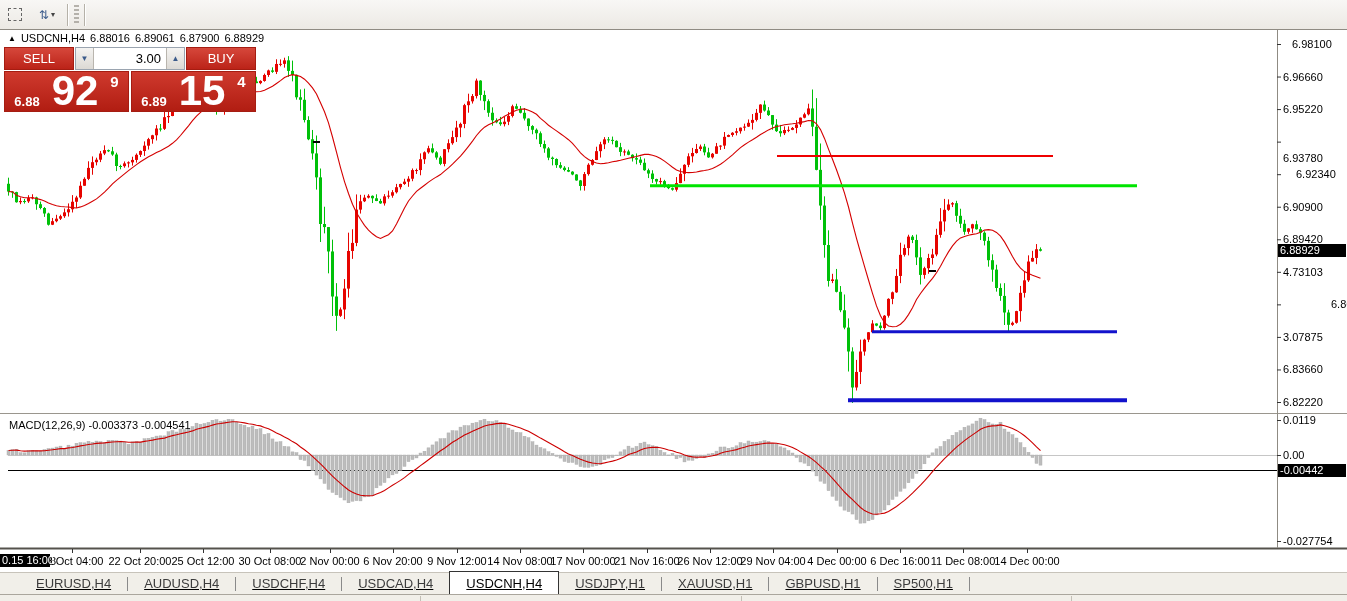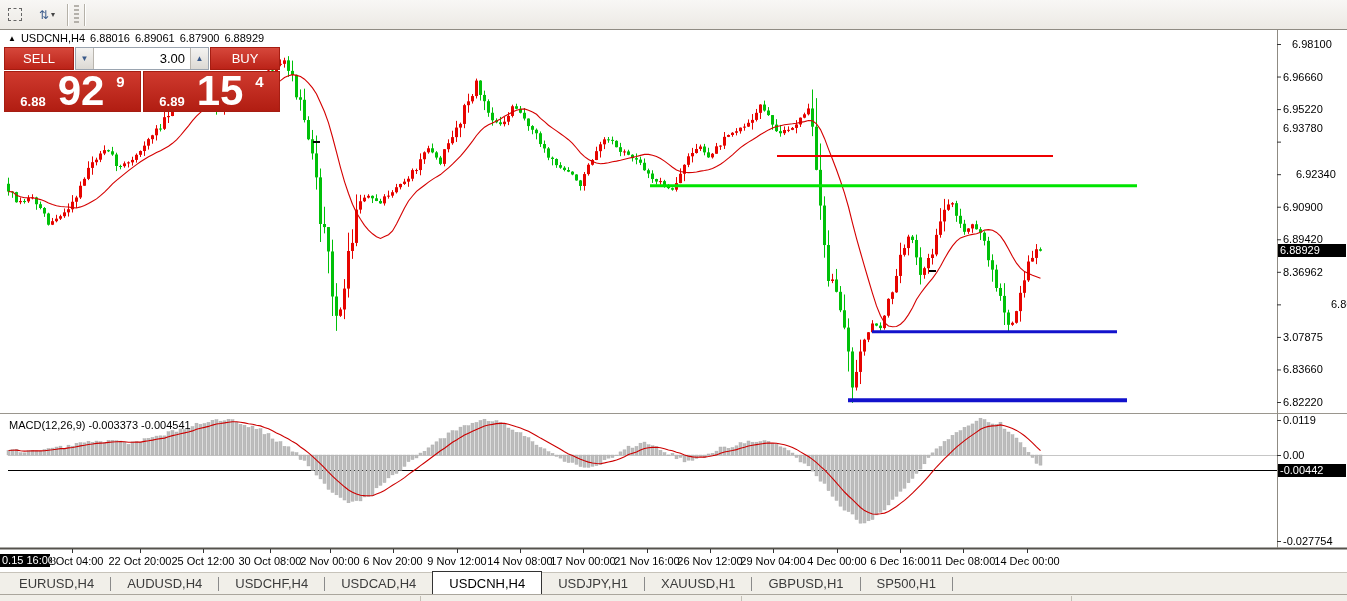--- a/index.html
+++ b/index.html
@@ -16,21 +16,21 @@
   .tb-grip{width:5px;height:20px;margin:0 2px;background:repeating-linear-gradient(#9a968e 0 2px,transparent 2px 4px);opacity:.7;}
   .tf-btn{min-width:27px;height:20px;padding:0 3px;display:flex;align-items:center;justify-content:center;
           font-size:11px;color:#333;border:1px solid transparent;border-radius:2px;cursor:default;}
   .tf-btn.active{background:#fdfcfa;border:1px solid #9a948a;box-shadow:inset 0 0 2px #d8d2c6;}
   
   #chart-area{position:absolute;left:0;top:30px;width:1347px;height:542px;background:#fff;}
   #chart-svg{position:absolute;left:0;top:0;}
   .ohlc-header{position:absolute;left:8px;top:2px;font-size:11px;color:#000;display:flex;gap:5px;align-items:center;z-index:5;}
   .ohlc-header .micon{font-size:8px;color:#000;}
   
-  .trade-panel{position:absolute;left:4px;top:17px;width:276px;z-index:6;font-family:"Liberation Sans",sans-serif;}
+  .trade-panel{position:absolute;left:4px;top:17px;width:252px;z-index:6;font-family:"Liberation Sans",sans-serif;}
   .tp-row1{display:flex;height:23px;gap:1px;}
   .tp-btn{flex:0 0 68px;background:linear-gradient(#d6473b,#bb2318);color:#fff;font-size:13px;
           display:flex;align-items:center;justify-content:center;border:1px solid #a51d12;}
   .tp-spin{flex:1;display:flex;border:1px solid #9aa4b0;background:#fff;}
   .tp-spin .sbtn{width:17px;background:linear-gradient(#f4f3f1,#dcd9d4);color:#3a5a8a;font-size:8px;
                  display:flex;align-items:center;justify-content:center;border-left:1px solid #b9b5ae;border-right:1px solid #b9b5ae;}
   .tp-vol{flex:1;font-size:13px;color:#000;display:flex;align-items:center;justify-content:flex-end;padding-right:5px;}
   .tp-row2{display:flex;gap:2px;margin-top:1px;height:41px;}
   .tp-price{flex:1;background:linear-gradient(#cf3a2e,#b11d12);color:#fff;display:flex;align-items:flex-end;
             justify-content:center;padding-bottom:2px;border:1px solid #a51d12;}
@@ -38,21 +38,21 @@
   .tp-big{font-size:42px;font-weight:bold;line-height:.85;margin:0 12px;}
   .tp-sup{font-size:15px;font-weight:bold;align-self:flex-start;margin-top:1px;}
   
   .axis-label{position:absolute;font-size:11px;color:#000;white-space:nowrap;}
   .badge{position:absolute;background:#000;color:#fff;font-size:11px;padding:0 2px;white-space:nowrap;z-index:4;height:13px;line-height:13px;}
   .macd-label{position:absolute;left:9px;top:389px;font-size:11px;color:#000;z-index:3;}
   .time-label{position:absolute;font-size:11px;color:#000;white-space:nowrap;transform:translateX(-50%);top:525px;}
   .time-remnant{position:absolute;font-size:11px;color:#000;top:525px;}
   
   .tabbar{position:absolute;left:0;top:572px;width:1347px;height:22px;background:#f1efe9;border-top:1px solid #c7c3ba;
-          display:flex;align-items:flex-end;padding-left:3px;box-sizing:border-box;}
+          display:flex;align-items:flex-end;padding-left:20px;box-sizing:border-box;text-decoration:underline;}
   .tab{height:21px;padding:0 16px;font-size:13px;color:#3c3c3c;display:flex;align-items:center;cursor:default;}
   .tab.active{background:#fff;border:1px solid #333;border-bottom:none;color:#000;height:22px;}
   .tab-div{width:1px;height:14px;background:#8a8a8a;margin-bottom:3px;}
   .statusbar{position:absolute;left:0;top:594px;width:1347px;height:7px;background:#f1efe9;border-top:1px solid #aaa69d;}
   .status-div{position:absolute;top:1px;width:1px;height:6px;background:#c3bfb6;}
 </style>
 </head>
 <body>
 
 <div id="app">
@@ -928,25 +928,25 @@
         <line x1="1277" y1="390.5" x2="1281" y2="390.5" stroke="#333" stroke-width="1"></line>
         <line x1="1277" y1="425.5" x2="1281" y2="425.5" stroke="#333" stroke-width="1"></line>
         <line x1="1277" y1="511.5" x2="1281" y2="511.5" stroke="#333" stroke-width="1"></line>
       </svg>
 
     <div class="macd-label">MACD(12,26,9) -0.003373 -0.004541</div>
     <div id="labels-layer">
         <div class="axis-label" style="left: 1283px; top: 8px; margin-left: 9px;">6.98100</div>
         <div class="axis-label" style="left: 1283px; top: 40.5455px;">6.96660</div>
         <div class="axis-label" style="left: 1283px; top: 73.0909px;">6.95220</div>
-        <div class="axis-label" style="left: 1283px; top: 92px;">6.93780</div>
+        <div class="axis-label" style="left: 1283px; top: 122px;">6.93780</div>
         <div class="axis-label" style="left: 1283px; top: 138.182px; padding-left: 13px;">6.92340</div>
         <div class="axis-label" style="left: 1283px; top: 170.727px;">6.90900</div>
         <div class="axis-label" style="left: 1283px; top: 203.273px;">6.89420</div>
-        <div class="axis-label" style="left: 1283px; top: 235.818px;">8.36962</div>
+        <div class="axis-label" style="left: 1283px; top: 235.818px;">4.73103</div>
         <div class="axis-label" style="left: 1283px; top: 268.364px; margin-left: 48px;">6.86540</div>
         <div class="axis-label" style="left: 1283px; top: 300.909px;">3.07875</div>
         <div class="axis-label" style="left: 1283px; top: 333.455px;">6.83660</div>
         <div class="axis-label" style="left: 1283px; top: 366px;">6.82220</div>
         <div class="badge" style="left: 1278px; top: 214.252px; width: 64px;">6.88929</div>
         <div class="axis-label" style="left: 1283px; top: 384px;">0.0119</div>
         <div class="axis-label" style="left: 1283px; top: 419px;">0.00</div>
         <div class="axis-label" style="left: 1283px; top: 505px;">-0.027754</div>
         <div class="badge" style="left: 1278px; top: 433.5px; width: 64px;">-0.00442</div>
         <div class="time-label" style="left: 72px;">18 Oct 04:00</div>

